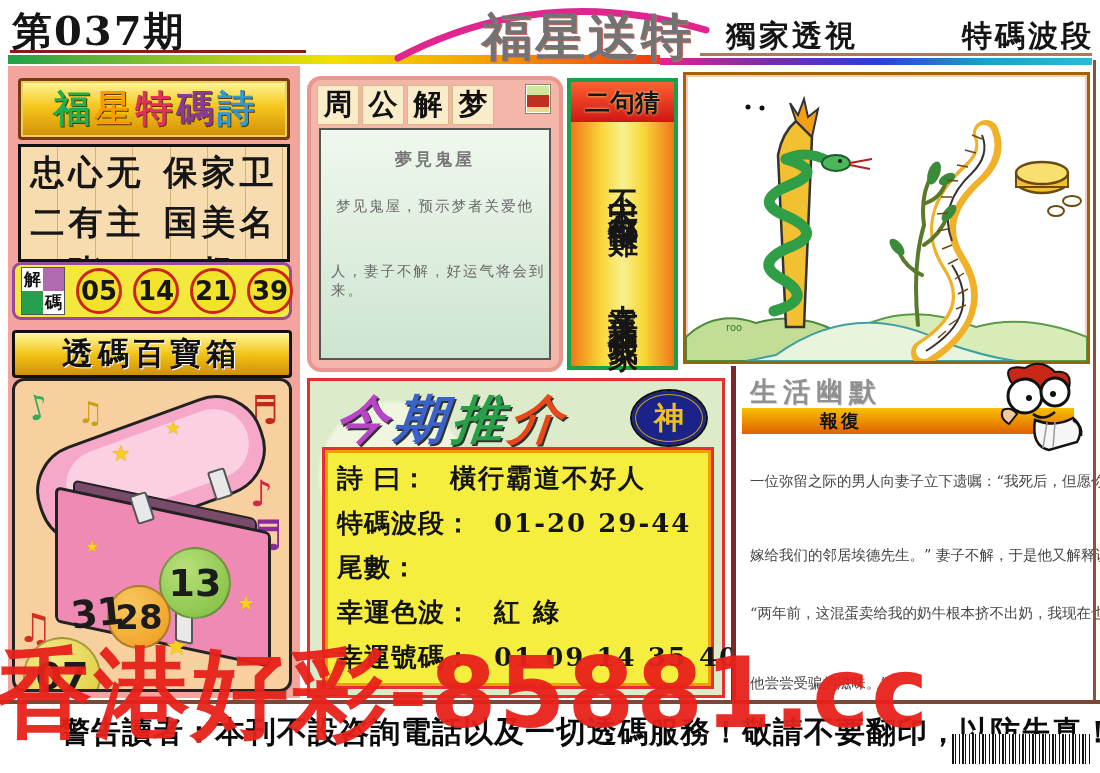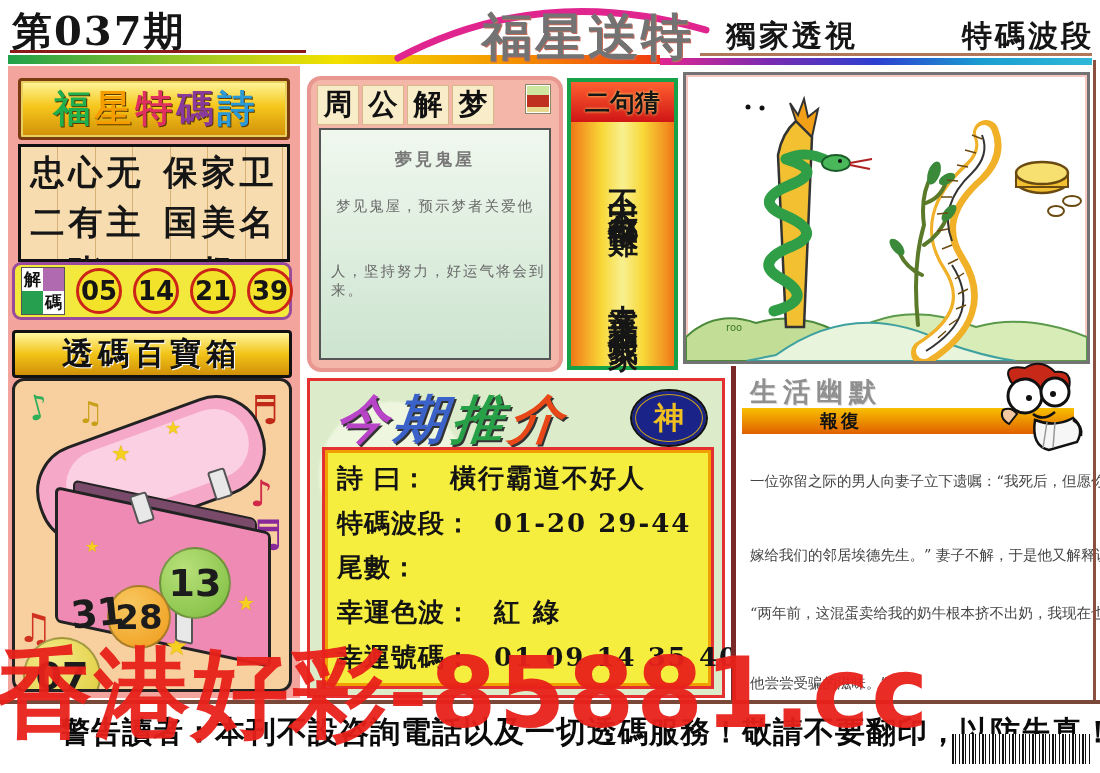--- a/index.html
+++ b/index.html
@@ -97,21 +97,21 @@
       box-shadow:inset 0 0 0 3px #1a2488, inset 0 0 0 4px #c8a018;}
   .tj-logo span{font:bold 30px "DejaVu Serif",serif;color:#f0c020;}
   .tj-content{position:absolute;left:12px;top:66px;width:392px;height:242px;background:#f6ee3e;
       border:3px solid #e43030;box-shadow:inset 0 0 0 3px #f0a000;box-sizing:border-box;
       display:flex;flex-direction:column;justify-content:space-around;padding:6px 12px;}
   .tj-row{display:flex;align-items:baseline;font:bold 26px "DejaVu Serif",serif;color:#141414;white-space:nowrap;gap:12px;}
   .tj-row .lab{letter-spacing:1px;margin-right:10px;}
   .tj-row .val{letter-spacing:2px;}
 
   
-  .illus{left:683px;top:72px;width:407px;height:292px;border:3px solid #737373;box-sizing:border-box;
+  .illus{left:683px;top:72px;width:407px;height:292px;border:3px solid #a16207;box-sizing:border-box;
       background:#fff;box-shadow:inset 0 0 0 2px #f6c8c0;}
 
   
   .humor{left:731px;top:366px;width:362px;height:334px;background:#fff;border-left:5px solid #7a2828;box-sizing:border-box;}
   .humor-title{position:absolute;left:14px;top:8px;font:bold 27px "DejaVu Sans",sans-serif;color:#909090;
       letter-spacing:6px;text-shadow:1px 1px 0 #ddd;}
   .humor-bar{position:absolute;left:6px;top:42px;width:332px;height:26px;
       background:linear-gradient(180deg,#f8c000,#e06000);display:flex;align-items:center;}
   .humor-bar span{font:bold 18px "DejaVu Serif",serif;color:#111;margin-left:78px;letter-spacing:3px;}
   .joke{position:absolute;left:14px;width:336px;font:14.5px "DejaVu Serif",serif;color:#454545;white-space:nowrap;}
@@ -215,21 +215,21 @@
     <div class="dream-head">
       <span>周</span>
       <span>公</span>
       <span>解</span>
       <span>梦</span>
     </div>
     <div class="seal"></div>
     <div class="dream-body">
       <div class="dream-sub">夢見鬼屋</div>
       <div class="dream-l1">梦见鬼屋，预示梦者关爱他</div>
-      <div class="dream-l2">人，坚持努力，好运气将会到来。</div>
+      <div class="dream-l2">人，妻子不解，好运气将会到来。</div>
     </div>
   </div>
 
   <div class="abs erju">
     <div class="erju-head">二句猜</div>
     <div class="erju-body">
       <span>不中六合都很難</span>
       <span>幸運之神來我家</span>
     </div>
   </div>

